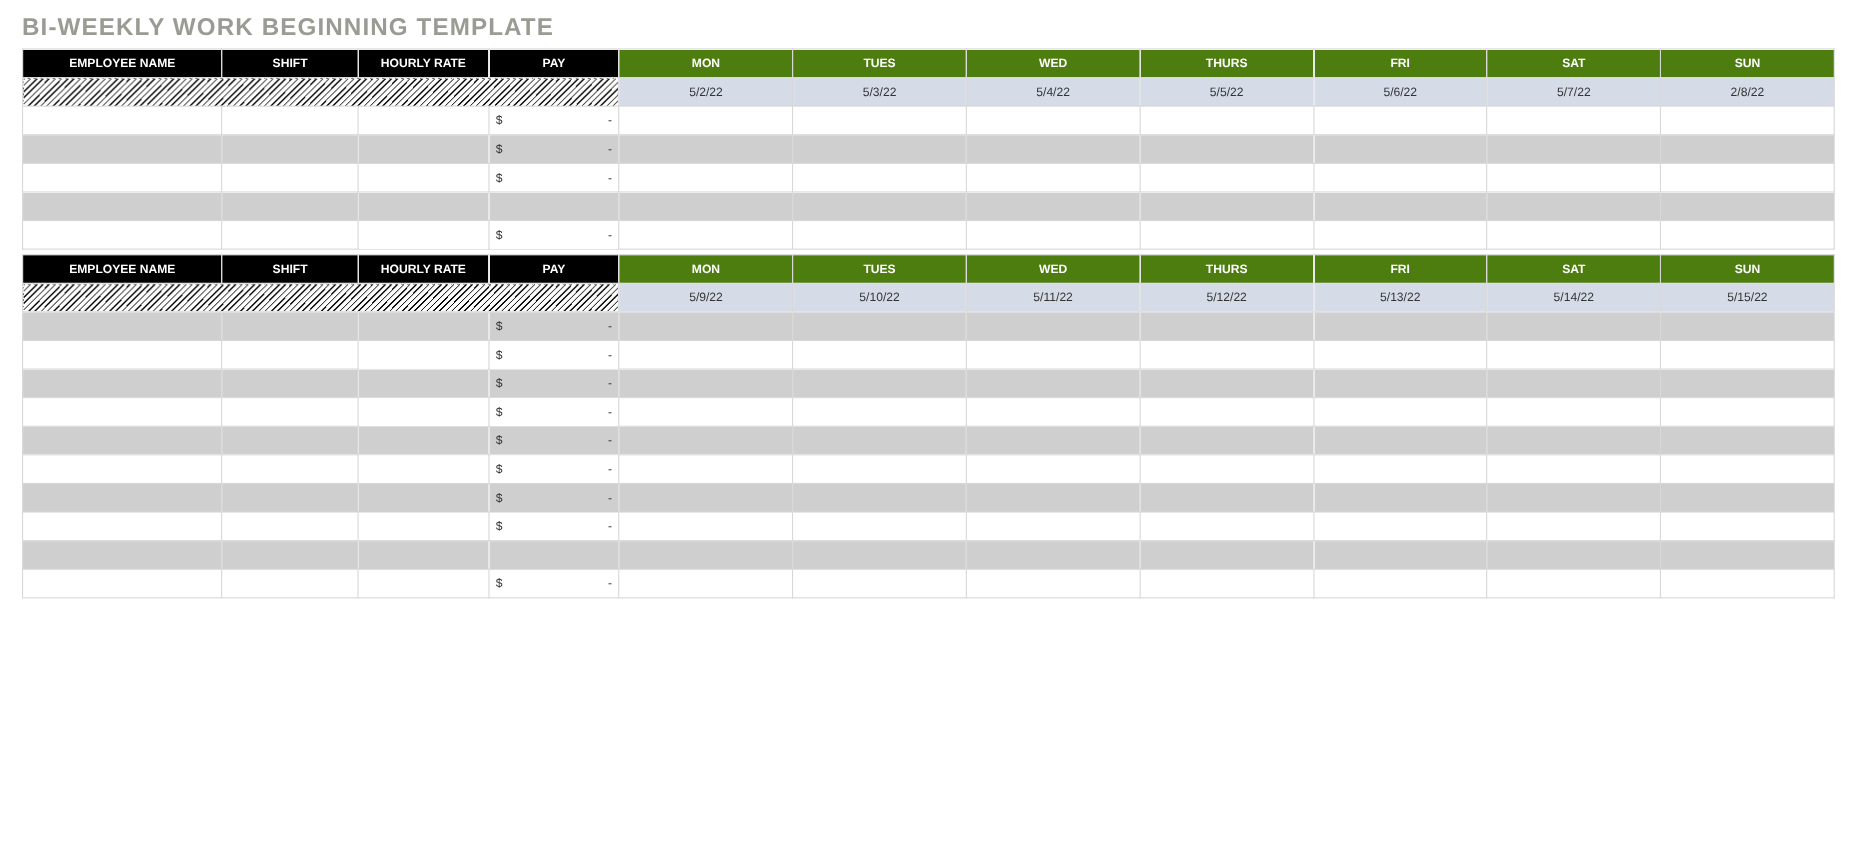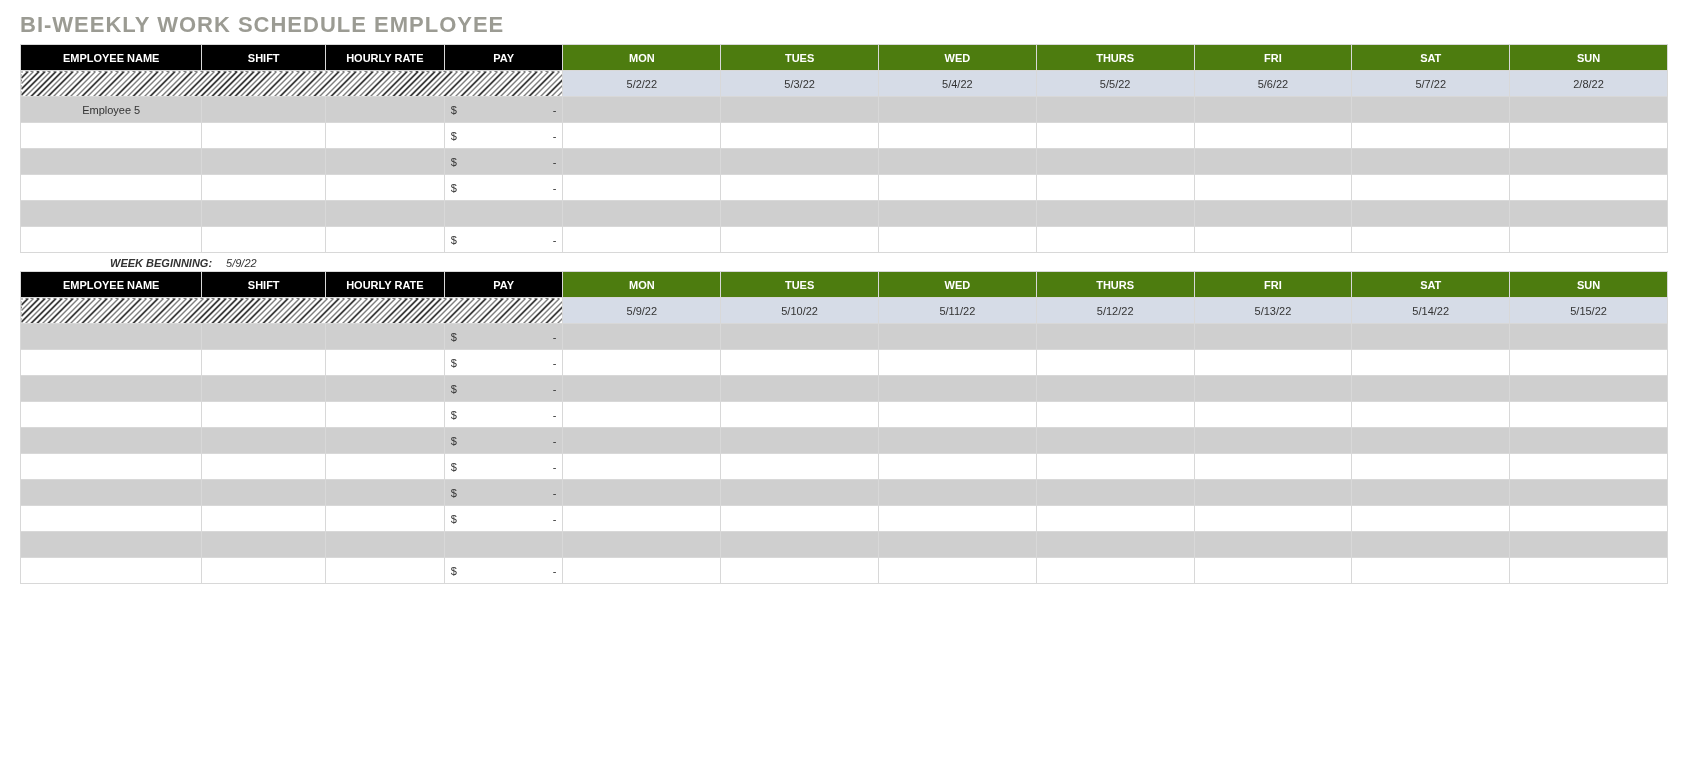--- a/index.html
+++ b/index.html
@@ -74,21 +74,21 @@
     top: 50%;
     transform: translateY(-50%);
   }
   td.money.empty::before, td.pay.empty::before { content: ""; }
 
   .gap { height: 4px; }
 </style>
 </head>
 <body>
 
-<h1 class="title">BI-WEEKLY WORK SCHEDULE EMPLOYEE</h1>
+<h1 class="title">BI-WEEKLY WORK BEGINNING TEMPLATE</h1>
 
 <div id="weeks-mount">
     <table>
       <colgroup>
         <col class="c-name">
         <col class="c-shift">
         <col class="c-rate">
         <col class="c-pay">
         <col class="c-day">
         <col class="c-day">
@@ -117,33 +117,20 @@
         <tr class="dates">
           <td class="hatch" colspan="4"></td>
           <td>5/2/22</td>
           <td>5/3/22</td>
           <td>5/4/22</td>
           <td>5/5/22</td>
           <td>5/6/22</td>
           <td>5/7/22</td>
           <td>2/8/22</td>
         </tr>
-        <tr class="odd">
-          <td class="center">Employee 5</td>
-          <td class="center"></td>
-          <td class="money empty"></td>
-          <td class="pay">-</td>
-          <td class="center"></td>
-          <td class="center"></td>
-          <td class="center"></td>
-          <td class="center"></td>
-          <td class="center"></td>
-          <td class="center"></td>
-          <td class="center"></td>
-        </tr>
         <tr class="even">
           <td class="center"></td>
           <td class="center"></td>
           <td class="money empty"></td>
           <td class="pay">-</td>
           <td class="center"></td>
           <td class="center"></td>
           <td class="center"></td>
           <td class="center"></td>
           <td class="center"></td>
@@ -198,21 +185,20 @@
           <td class="center"></td>
           <td class="center"></td>
           <td class="center"></td>
           <td class="center"></td>
           <td class="center"></td>
           <td class="center"></td>
         </tr>
       </tbody>
     </table>
     <div class="gap"></div>
-    <div class="week-beg"><span class="lbl">WEEK BEGINNING:</span><span>5/9/22</span></div>
     <table>
       <colgroup>
         <col class="c-name">
         <col class="c-shift">
         <col class="c-rate">
         <col class="c-pay">
         <col class="c-day">
         <col class="c-day">
         <col class="c-day">
         <col class="c-day">

